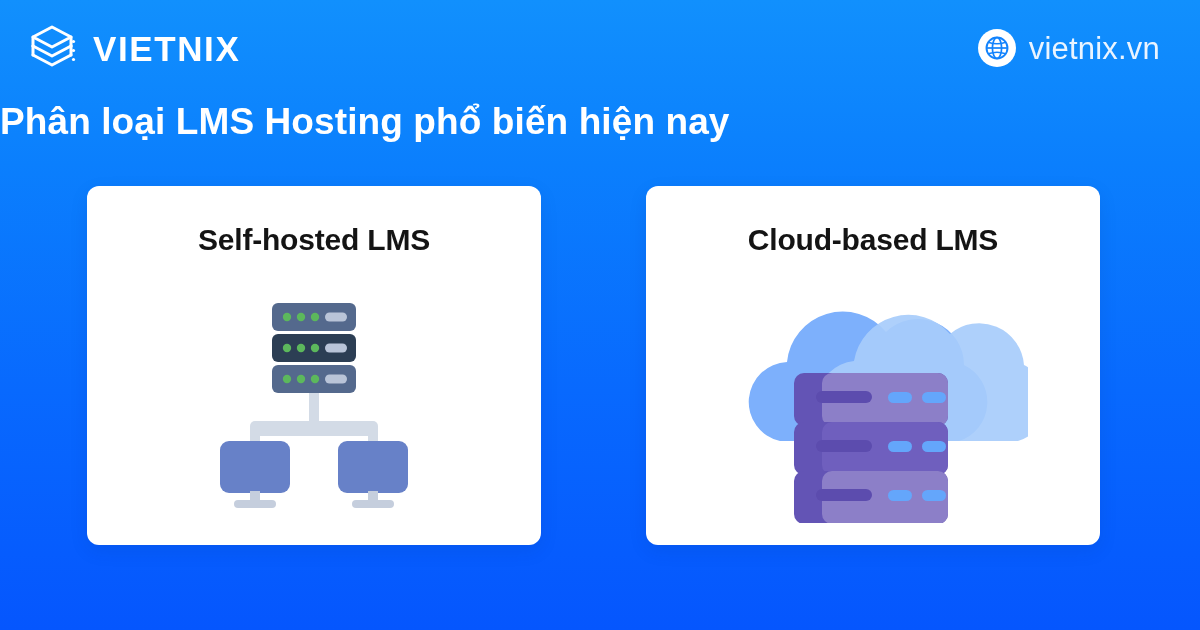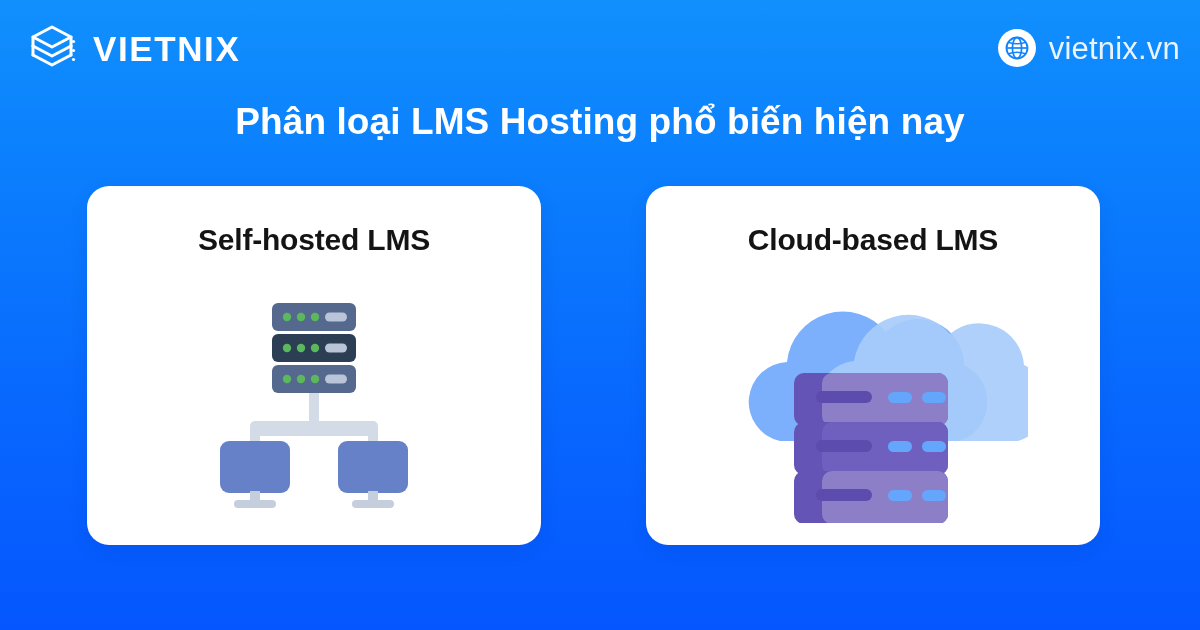--- a/index.html
+++ b/index.html
@@ -8,52 +8,52 @@
     font-family:"Liberation Sans", sans-serif;
     background:linear-gradient(180deg, #1190fd 0%, #0b7ffd 26%, #0869fe 62%, #0556fe 100%);
     overflow:hidden;
     position:relative;
   }
 
   
   .header {
     position:absolute; top:0; left:0; width:1200px; height:96px;
     display:flex; align-items:center; justify-content:space-between;
-    padding:0 20px 0 24px;
+    padding:0 40px 0 24px;
   }
   .brand { display:flex; align-items:center; gap:13px; }
   .brand-mark { width:56px; height:56px; display:block; }
   .brand-name {
     color:#ffffff; font-size:35px; font-weight:700;
     letter-spacing:1.6px; line-height:1;
   }
   .site { display:flex; align-items:center; gap:13px; }
   .globe-badge { width:38px; height:38px; display:block; }
   .site-url {
     color:#eaf4ff; font-size:31px; font-weight:400; line-height:1;
     letter-spacing:0.2px;
   }
 
   
   .page-title {
     position:absolute; top:99px; left:0; width:1200px;
-    text-align:center; color:#ffffff;
+    text-align:left; color:#ffffff;
     font-size:37px; font-weight:700; letter-spacing:0.1px;
     line-height:1.25;
   }
 
   
   .cards {
     position:absolute; top:186px; left:87px;
     width:1013px; height:359px;
     display:flex; justify-content:space-between;
   }
   .card {
     width:454px; height:359px;
-    background:#ffffff; border-radius:22px;
+    background:#ffffff; border-radius:12px;
     box-shadow:0 6px 18px rgba(2, 40, 110, 0.10);
     display:flex; flex-direction:column; align-items:center;
   }
   .card-title {
     margin-top:36px;
     font-size:30px; font-weight:700; color:#141414;
     letter-spacing:-0.2px; line-height:1.2; text-align:center;
   }
   .card-art {
     flex:1; width:100%;

